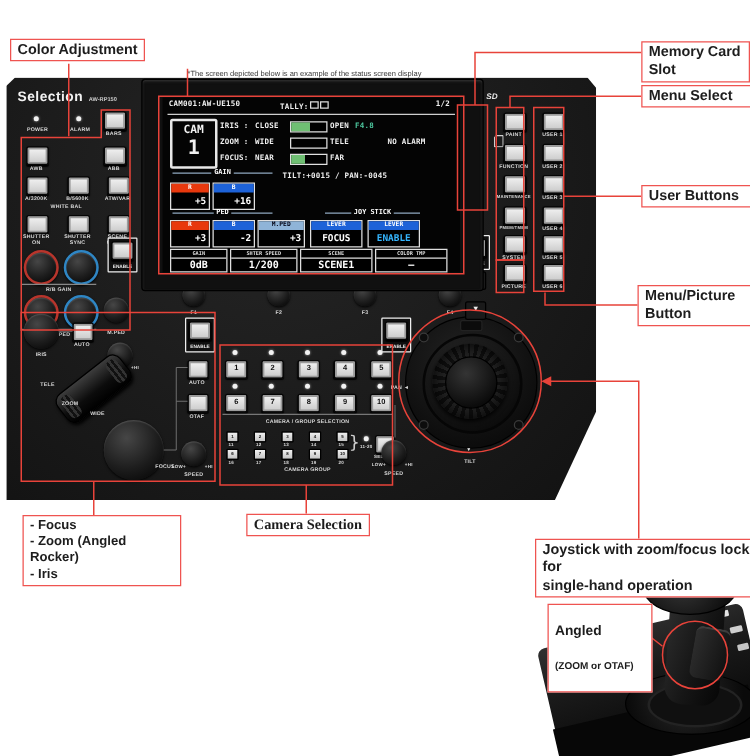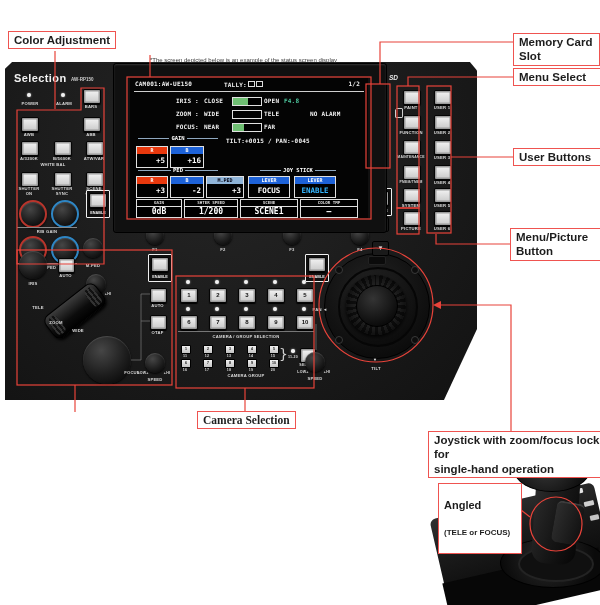--- a/index.html
+++ b/index.html
@@ -273,20 +273,24 @@
     </svg>
 
     <div id="bezel"></div>
     <div id="lcd">
       <div class="lt" style="left:5px;top:3px;">CAM001:AW-UE150</div>
       <div class="lt" style="left:94px;top:3px;">
         <span>TALLY:</span><span class="tallybox"></span><span class="tallybox"></span>
       </div>
       <div class="lt" style="right:8px;top:3px;">1/2</div>
       <div class="abs" style="left:4px;top:13px;width:230px;height:1px;background:#cfcfcf;"></div>
+      <div class="abs" style="left:6px;top:17px;width:34px;height:36px;border:2px solid #e8e8e8;border-radius:2px;text-align:center;">
+        <div style="font:700 9px/10px 'DejaVu Sans Mono',monospace;margin-top:2px;">CAM</div>
+        <div style="font:700 16px/18px 'DejaVu Sans Mono',monospace;">1</div>
+      </div>
       <div class="lt" style="left:46px;top:20px;">IRIS :</div>
       <div class="lt" style="left:74px;top:20px;">CLOSE</div>
       <div class="bar" style="left:102px;top:19px;">
           <i style="width:55%;"></i>
         </div>
       <div class="lt" style="left:134px;top:20px;">OPEN</div>
       <div class="lt" style="left:154px;top:20px;color:#4ec9a0;">F4.8</div>
       <div class="lt" style="left:46px;top:33px;">ZOOM :</div>
       <div class="lt" style="left:74px;top:33px;">WIDE</div>
       <div class="bar" style="left:102px;top:32px;">
@@ -394,21 +398,24 @@
     <polygon points="433,305 441,301 441,309" fill="#e8433a"></polygon>
   </svg>
 
   <div class="note" style="left:150px;top:57px;width:224px;">*The screen depicted below is an example of the status screen display</div>
   <div class="callout" style="left:513px;top:33px;">Memory Card Slot</div>
   <div class="callout" style="left:8px;top:31px;">Color Adjustment</div>
   <div class="callout" style="left:513px;top:68px;width:80px;">Menu Select</div>
   <div class="callout" style="left:513px;top:148px;width:80px;">User Buttons</div>
   <div class="callout" style="left:510px;top:228px;width:83px;">Menu/Picture
 Button</div>
+  <div class="callout" style="left:18px;top:412px;width:115px;font-size:10.5px;">- Focus
+- Zoom (Angled Rocker)
+- Iris</div>
   <div class="callout" style="left:197px;top:411px;font-family:Liberation Serif, serif;">Camera Selection</div>
   <div class="callout" style="left:428px;top:431px;width:170px;">Joystick with zoom/focus lock for
 single-hand operation</div>
   <div class="callout" style="left:438px;top:483px;width:72px;">
     <span style="display:block;font-size:11px;">Angled</span>
-    <span style="display:block;font-size:8px;">(TELE or FOCUS)</span>
+    <span style="display:block;font-size:8px;">(ZOOM or OTAF)</span>
   </div>
 
 </div>
 
 </body></html>

